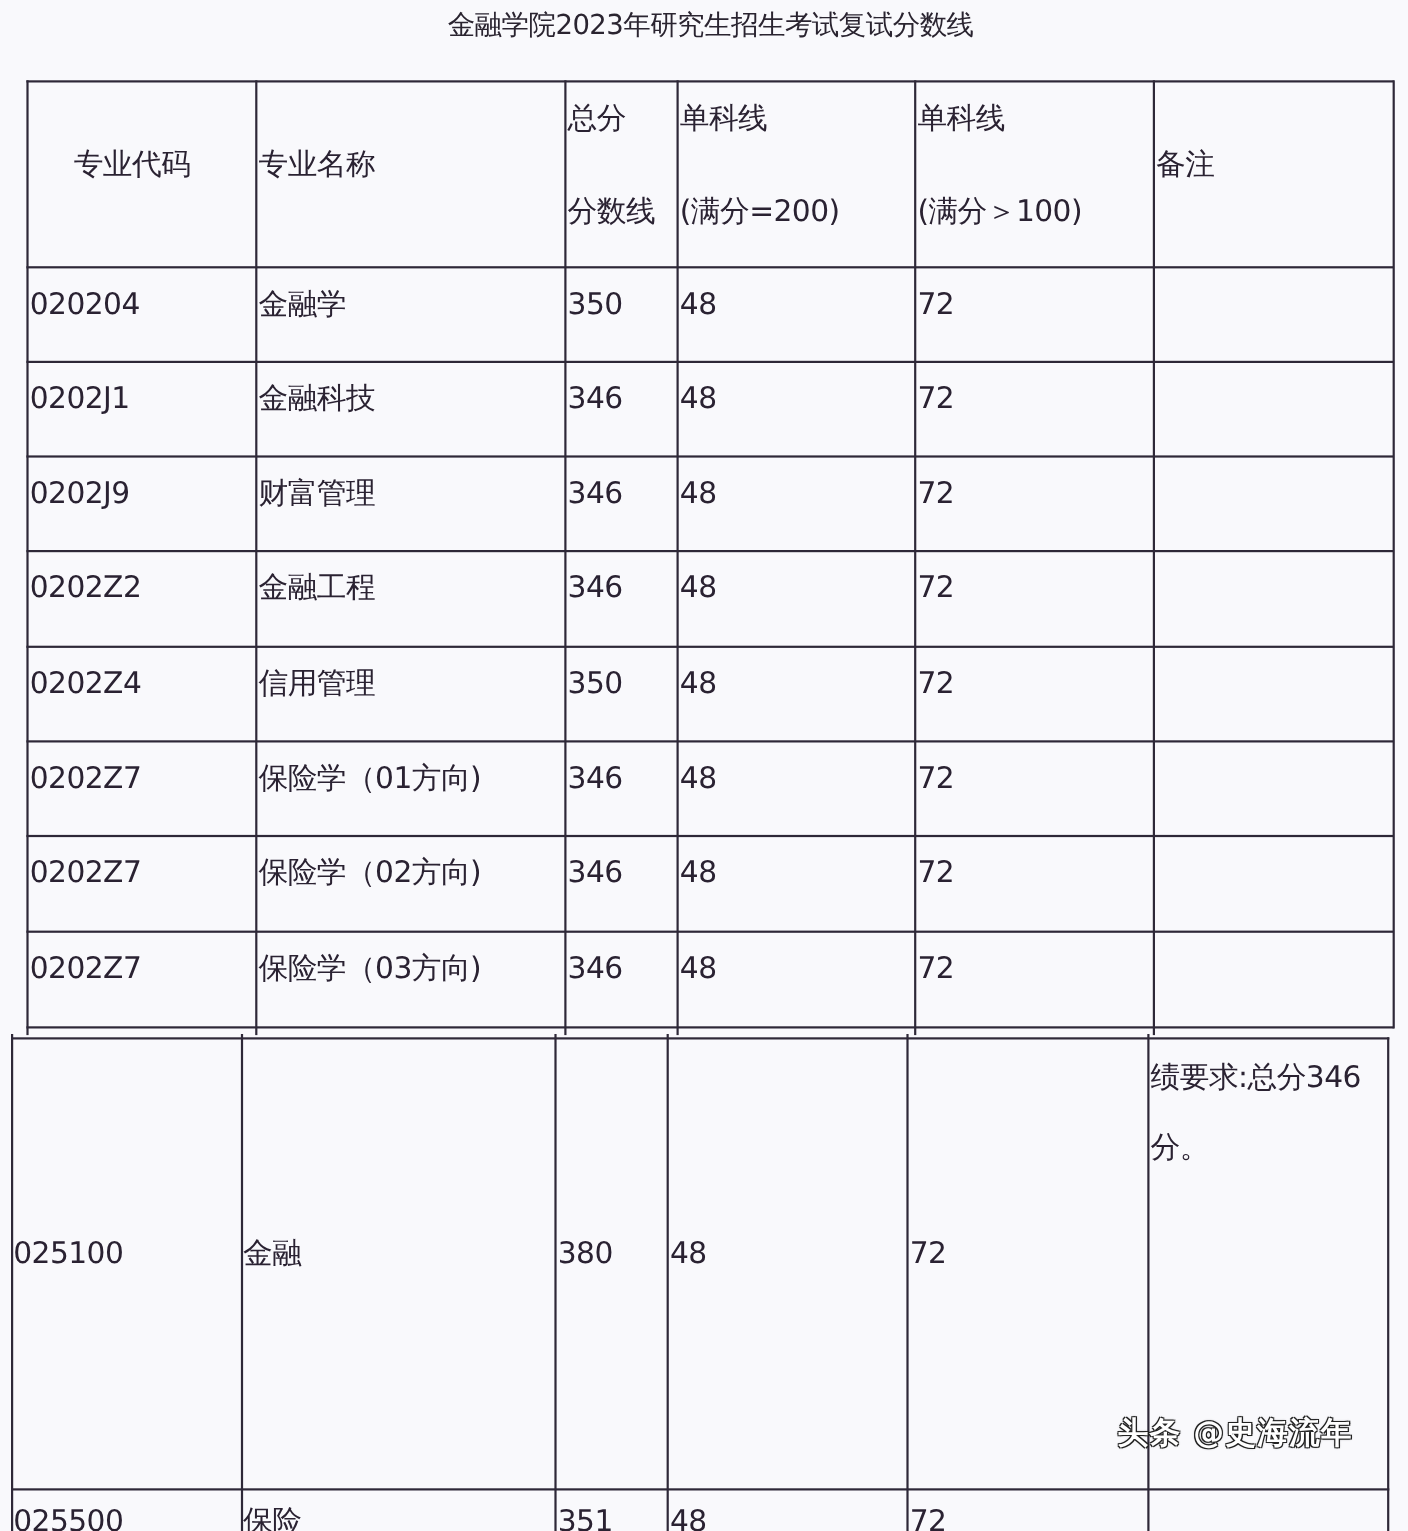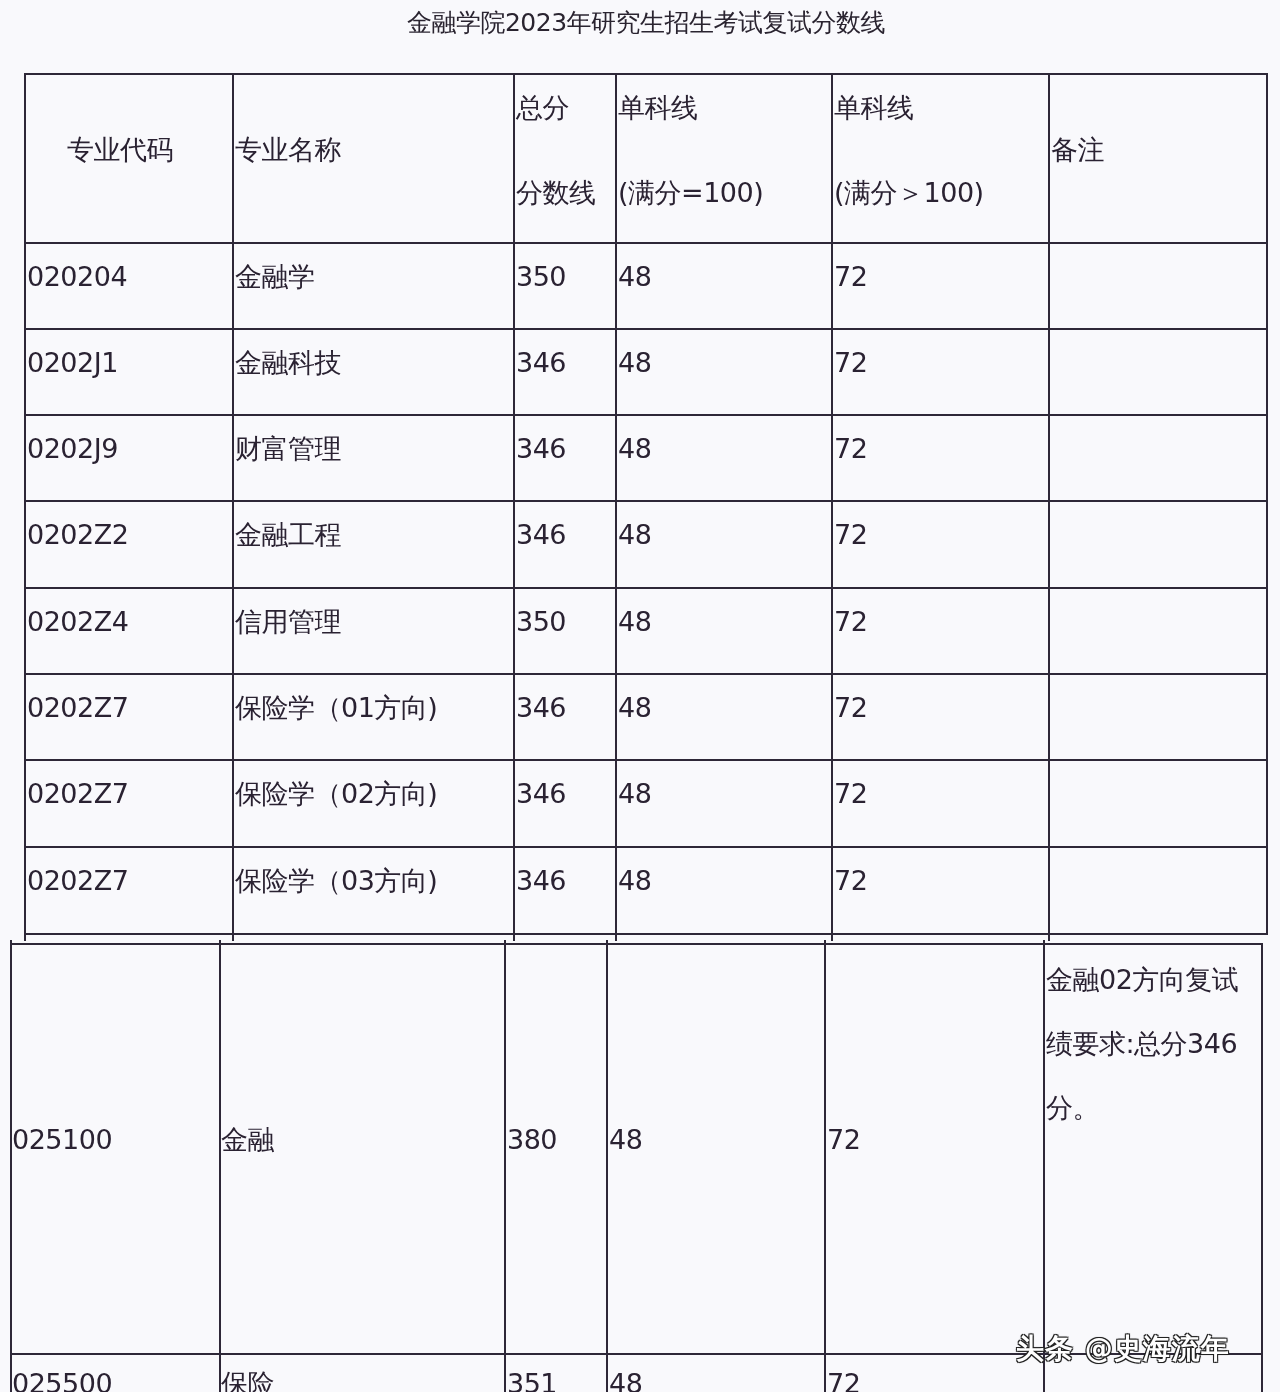--- a/index.html
+++ b/index.html
@@ -13,21 +13,21 @@
     position: absolute; left: 0; top: 6px; width: 1292px; text-align: center;
     font-size: 25px; color: #2a2430; letter-spacing: -0.5px;
   }
   .line { position: absolute; background: #2e2838; }
   .cell {
     position: absolute; font-size: 27px; line-height: 1; white-space: nowrap;
     color: #2a2232; letter-spacing: -0.5px;
   }
   .note { font-size: 27px; line-height: 64px; white-space: normal; }
   .watermark {
-    position: absolute; left: 1016px; top: 1330px; font-size: 28px;
+    position: absolute; left: 1016px; top: 1284px; font-size: 28px;
     color: #ffffff; font-weight: bold; letter-spacing: 1px;
     text-shadow: -1px -1px 0 #222, 1px -1px 0 #222, -1px 1px 0 #222, 1px 1px 0 #222, 0 0 2px #000;
   }
 </style>
 </head>
 <body>
 
 <div class="title">金融学院2023年研究生招生考试复试分数线</div>
 
 <div>
@@ -49,21 +49,21 @@
   <div class="line" style="left:615px;top:73px;width:2px;height:868px;"></div>
   <div class="line" style="left:831px;top:73px;width:2px;height:868px;"></div>
   <div class="line" style="left:1048px;top:73px;width:2px;height:868px;"></div>
   <div class="line" style="left:1266px;top:73px;width:2px;height:862px;"></div>
 
   <div class="cell" style="left:27px;top:136px;margin-left:40px;">专业代码</div>
   <div class="cell" style="left:235px;top:136px;">专业名称</div>
   <div class="cell" style="left:516px;top:94px;">总分</div>
   <div class="cell" style="left:516px;top:179px;">分数线</div>
   <div class="cell" style="left:618px;top:94px;">单科线</div>
-  <div class="cell" style="left:618px;top:179px;">(满分=100)</div>
+  <div class="cell" style="left:618px;top:179px;">(满分=200)</div>
   <div class="cell" style="left:834px;top:94px;">单科线</div>
   <div class="cell" style="left:834px;top:179px;">(满分＞100)</div>
   <div class="cell" style="left:1051px;top:136px;">备注</div>
 
   <div>
     <div class="cell" style="left:27px;top:263px;">020204</div>
     <div class="cell" style="left:235px;top:263px;">金融学</div>
     <div class="cell" style="left:516px;top:263px;">350</div>
     <div class="cell" style="left:618px;top:263px;">48</div>
     <div class="cell" style="left:834px;top:263px;">72</div>
@@ -130,21 +130,20 @@
   <div class="line" style="left:1043px;top:940px;width:2px;height:452px;"></div>
   <div class="line" style="left:1261px;top:943px;width:2px;height:449px;"></div>
 
   <div>
     <div class="cell" style="left:12px;top:1126px;">025100</div>
     <div class="cell" style="left:221px;top:1126px;">金融</div>
     <div class="cell" style="left:507px;top:1126px;">380</div>
     <div class="cell" style="left:609px;top:1126px;">48</div>
     <div class="cell" style="left:827px;top:1126px;">72</div>
     <div class="cell note" style="left:1046px;top:948px;width:214px;">
-      <div>金融02方向复试</div>
       <div>绩要求:总分346</div>
       <div>分。</div>
     </div>
   </div>
   <div>
     <div class="cell" style="left:12px;top:1370px;">025500</div>
     <div class="cell" style="left:221px;top:1370px;">保险</div>
     <div class="cell" style="left:507px;top:1370px;">351</div>
     <div class="cell" style="left:609px;top:1370px;">48</div>
     <div class="cell" style="left:827px;top:1370px;">72</div>

